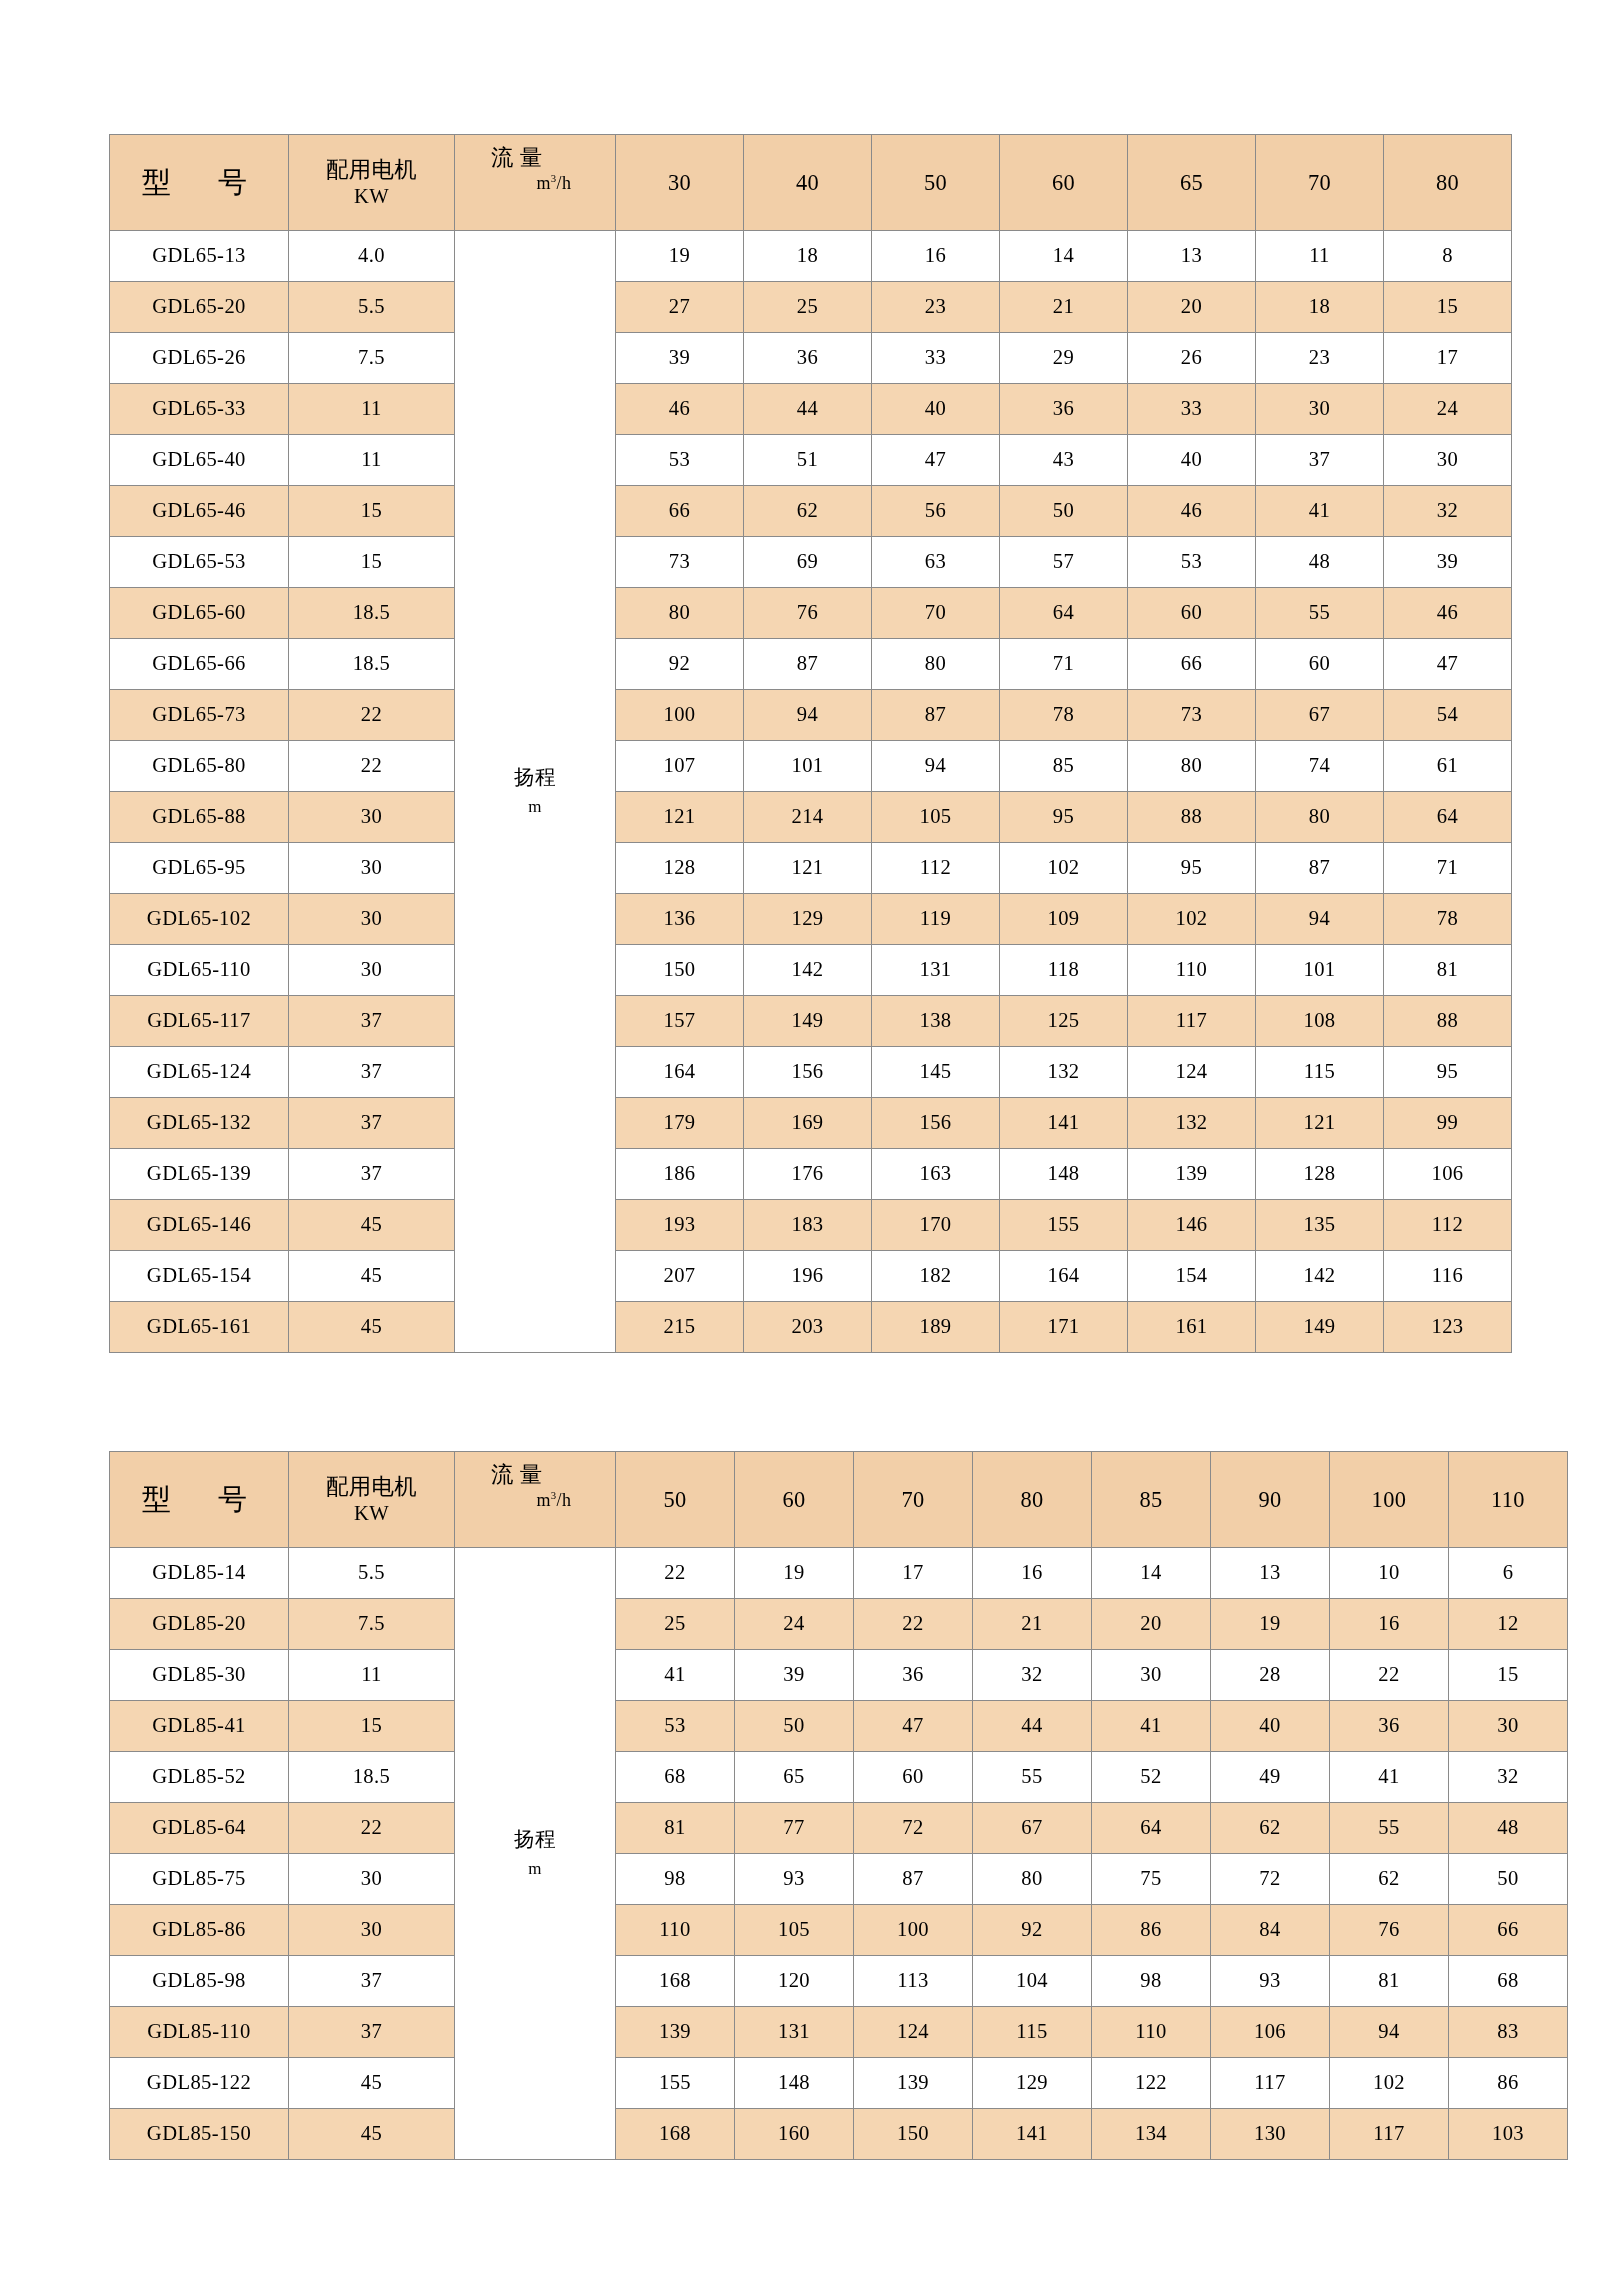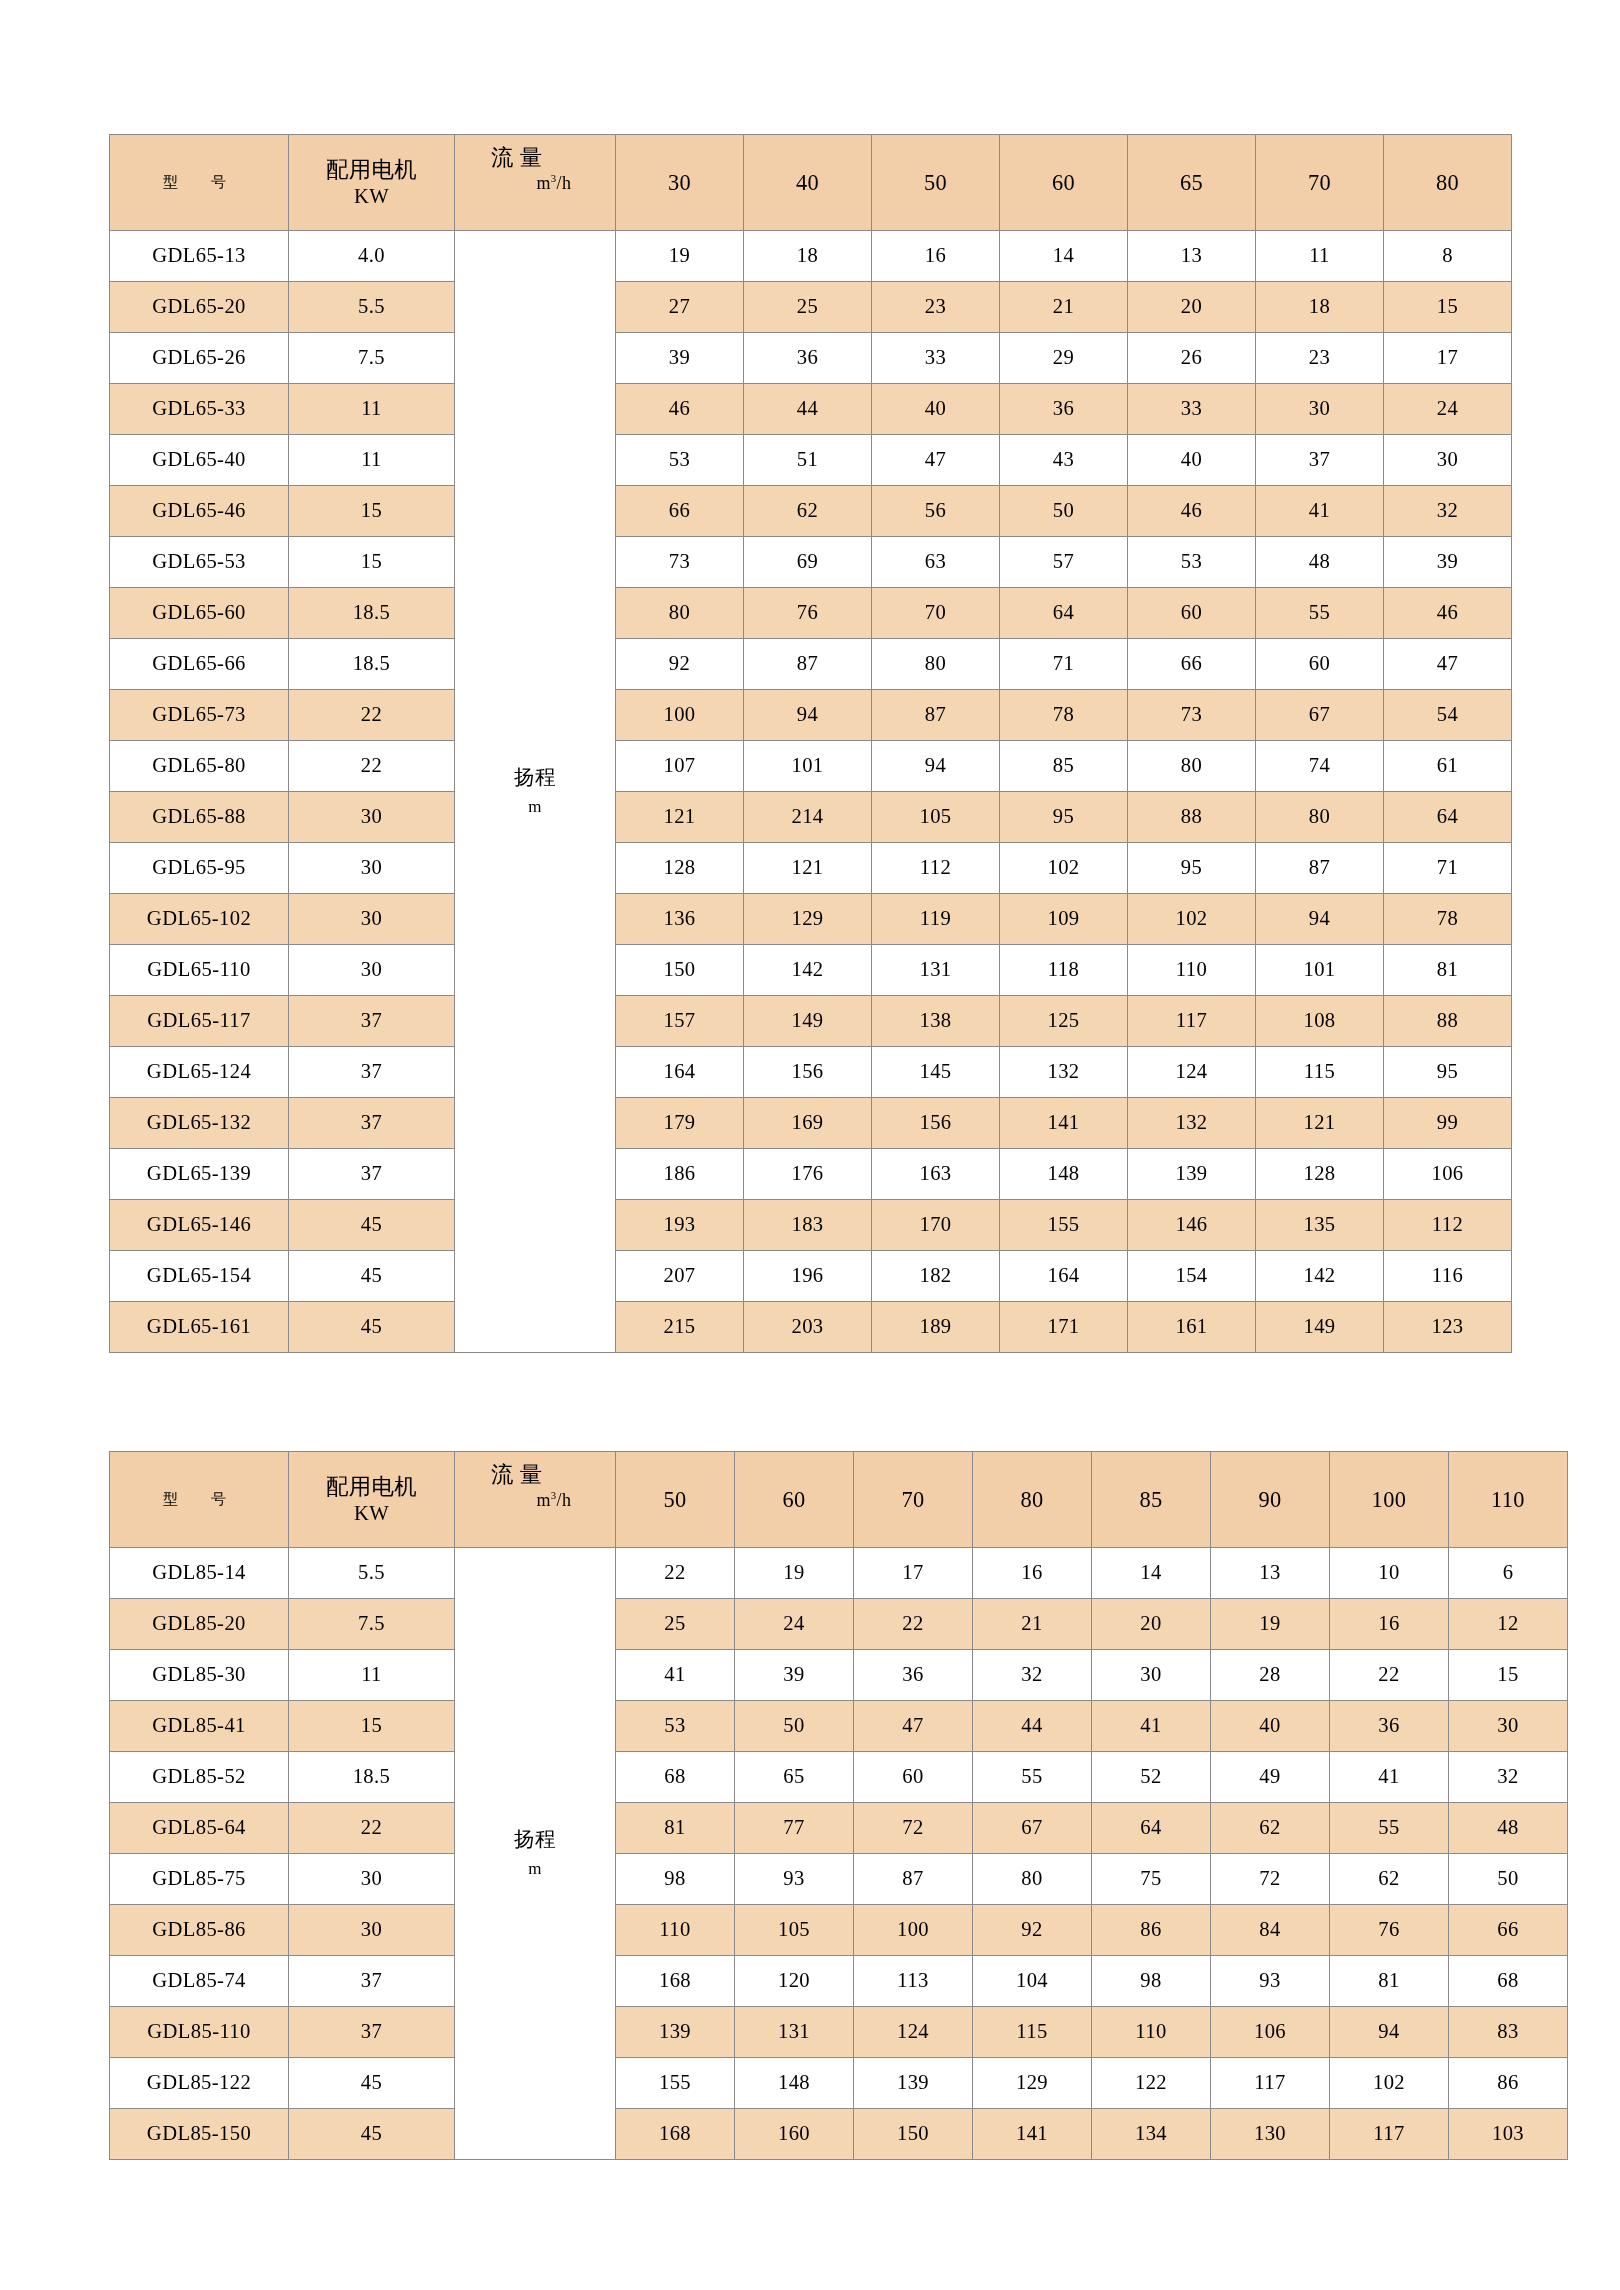--- a/index.html
+++ b/index.html
@@ -53,21 +53,21 @@
   col.c-val    { width: 128px; }
 
   
   tr.head td {
     background: #f2cfa8;
     height: 86px;
     font-size: 22.4px;
   }
   tr.head td.hdr-model {
     letter-spacing: 9px;
-    font-size: 15px;
+    font-size: 29px;
     margin-left: 44px;
   }
   tr.head td.hdr-motor .l1 { display:block; }
   tr.head td.hdr-motor .l2 { display:block; font-size: 20.6px; }
   tr.head td.hdr-flow {
     text-align: left;
     padding-left: 36px;
     vertical-align: top;
     padding-top: 9px;
   }
@@ -501,21 +501,21 @@
             <td>110</td>
             <td>105</td>
             <td>100</td>
             <td>92</td>
             <td>86</td>
             <td>84</td>
             <td>76</td>
             <td>66</td>
           </tr>
           <tr class="plain">
-            <td>GDL85-74</td>
+            <td>GDL85-98</td>
             <td>37</td>
             <td>168</td>
             <td>120</td>
             <td>113</td>
             <td>104</td>
             <td>98</td>
             <td>93</td>
             <td>81</td>
             <td>68</td>
           </tr>

